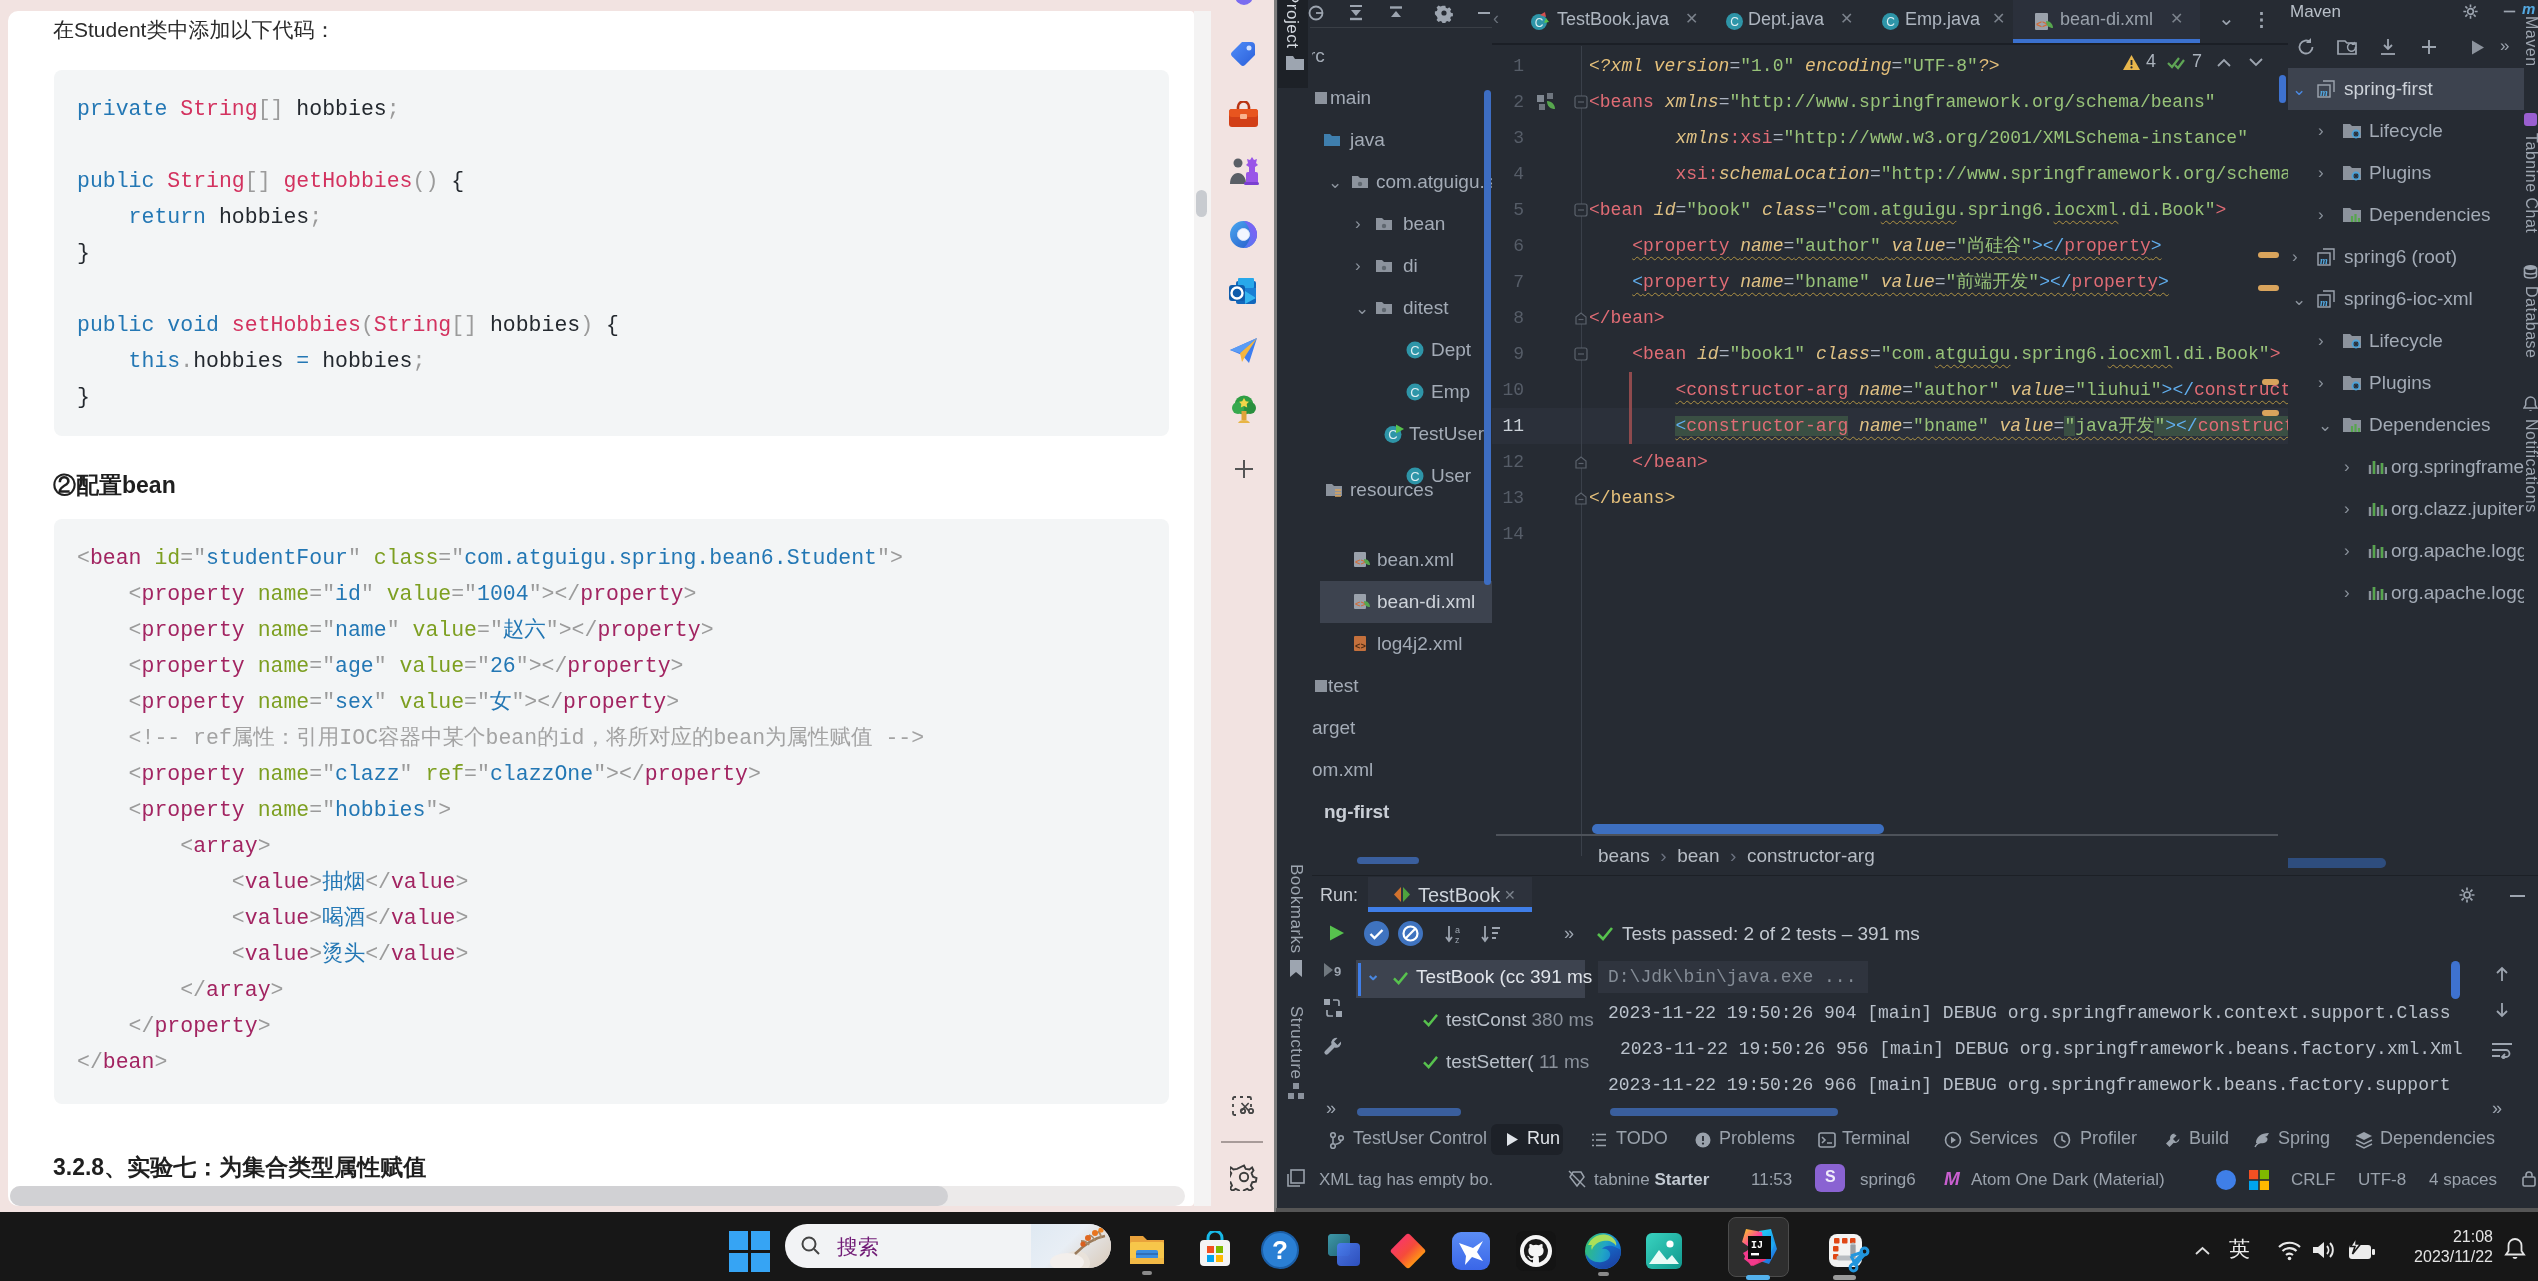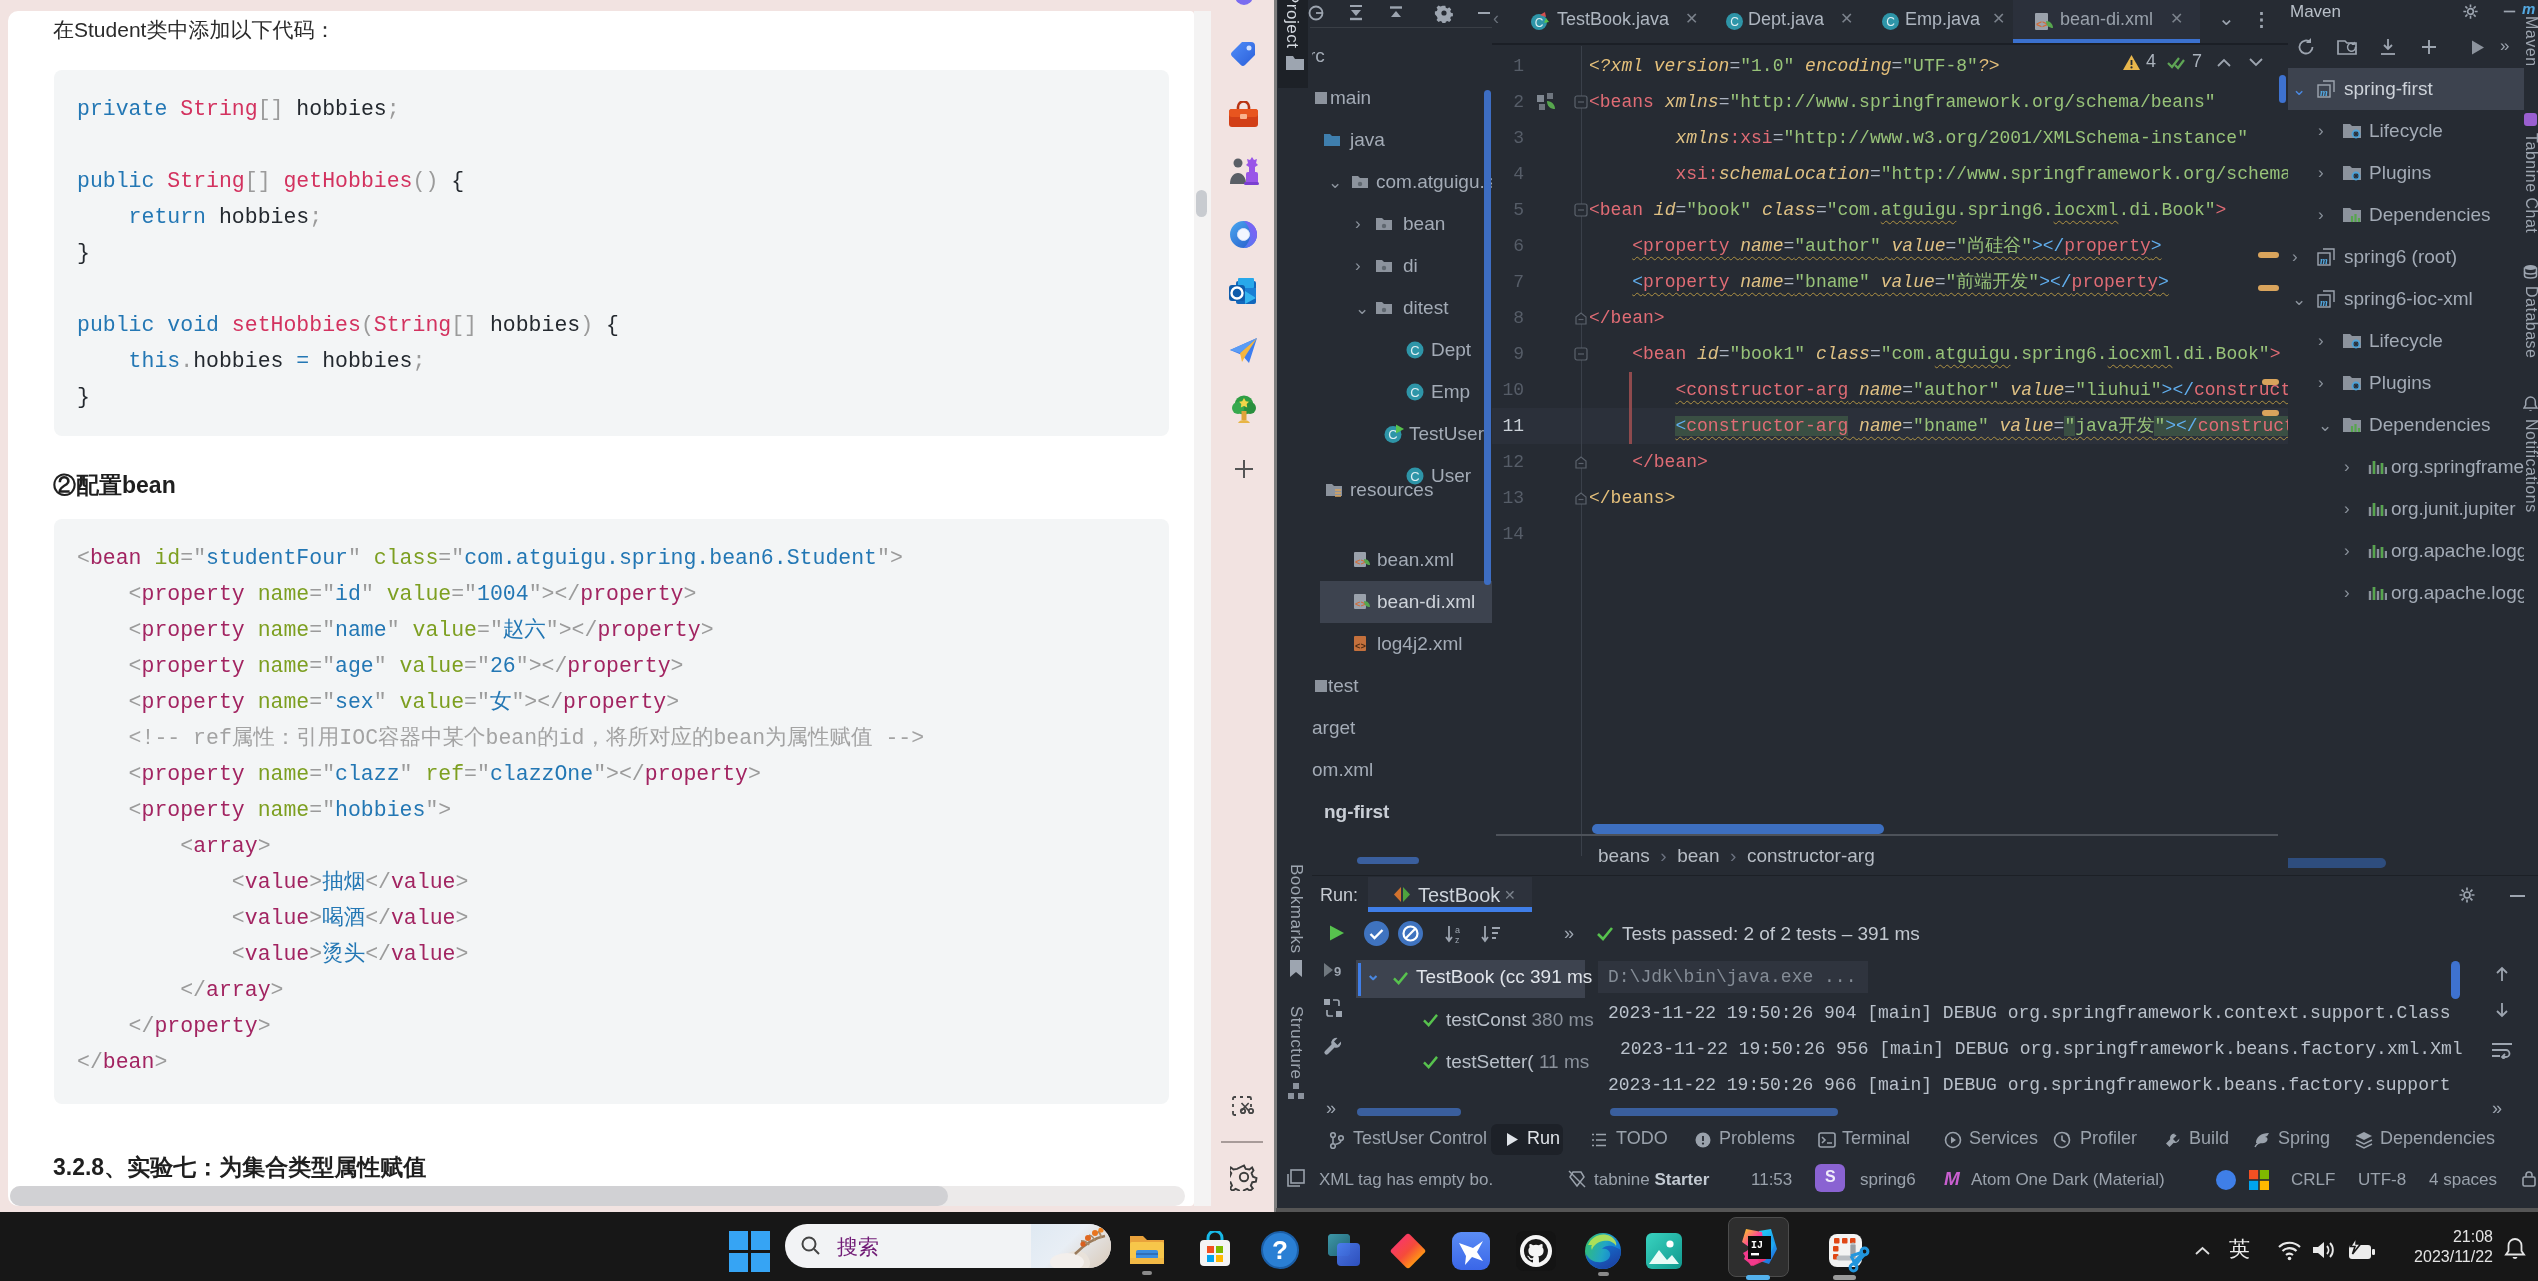--- a/index.html
+++ b/index.html
@@ -521,21 +521,21 @@
           <path d="M7 17V4M15 17V6" stroke="#57a64e" stroke-width="2.4"></path>
         </svg>
         <span class="ttx" style="left:103px;">org.springframe</span>
       </div>
     <div class="mrow" style="top:488px;">
         <span class="chev" style="left:56px;">›</span>
         <svg class="tic" style="left:79px;" width="20" height="20" viewBox="0 0 20 20">
           <path d="M3 17V8M7 17V4M11 17v-9M15 17V6M19 17v-7" stroke="#8c939d" stroke-width="2.4"></path>
           <path d="M7 17V4M15 17V6" stroke="#57a64e" stroke-width="2.4"></path>
         </svg>
-        <span class="ttx" style="left:103px;">org.junit.jupiter</span>
+        <span class="ttx" style="left:103px;">org.clazz.jupiter</span>
       </div>
     <div class="mrow" style="top:530px;">
         <span class="chev" style="left:56px;">›</span>
         <svg class="tic" style="left:79px;" width="20" height="20" viewBox="0 0 20 20">
           <path d="M3 17V8M7 17V4M11 17v-9M15 17V6M19 17v-7" stroke="#8c939d" stroke-width="2.4"></path>
           <path d="M7 17V4M15 17V6" stroke="#57a64e" stroke-width="2.4"></path>
         </svg>
         <span class="ttx" style="left:103px;">org.apache.logg</span>
       </div>
     <div class="mrow" style="top:572px;">

